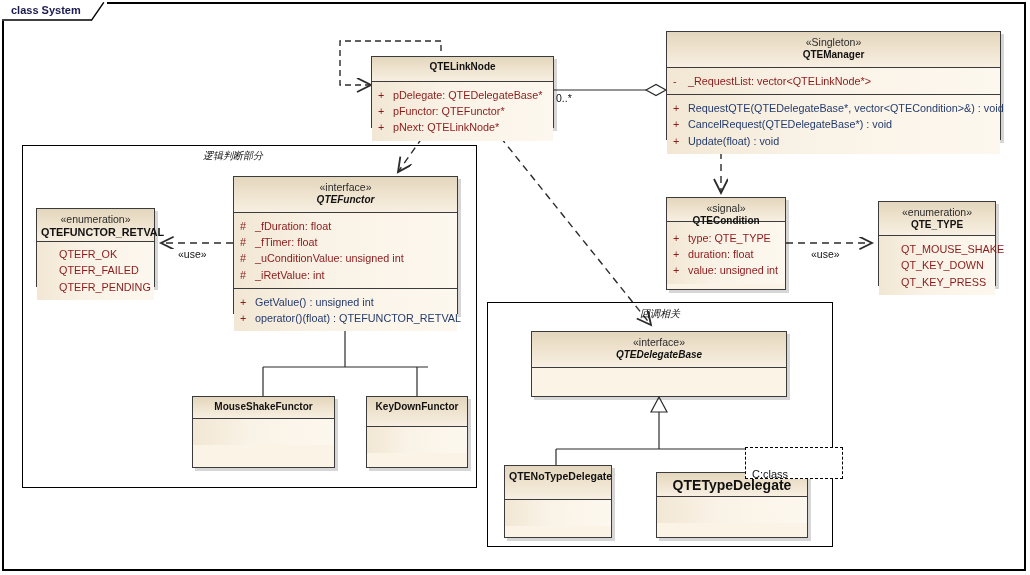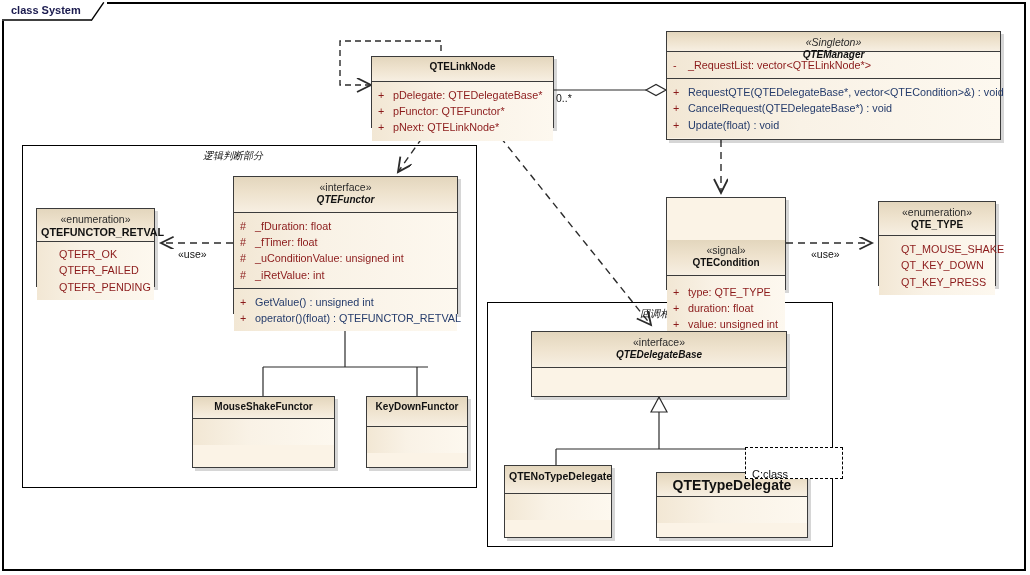--- a/index.html
+++ b/index.html
@@ -168,21 +168,21 @@
         <span class="vis">+</span><span>pFunctor:  QTEFunctor*</span>
       </div>
       <div class="row">
         <span class="vis">+</span><span>pNext:  QTELinkNode*</span>
       </div>
     </div>
   </div>
   <div class="edgelabel" style="left:556px;top:92px;">0..*</div>
 
   <div class="node" style="left:666px;top:31px;width:335px;height:109px;">
-    <div class="hdr" style="height:20px;font-style:italic;">
+    <div class="hdr" style="height:36px;">
       <div class="stereo">«Singleton»</div>
       <div class="cname">QTEManager</div>
     </div>
     <div class="sect">
       <div class="row">
         <span class="vis">-</span><span>_RequestList:  vector&lt;QTELinkNode*&gt;</span>
       </div>
     </div>
     <div class="sect last">
       <div class="row blue">
@@ -233,21 +233,21 @@
     </div>
     <div class="sect last" style="padding-top:4px;">
       <div class="enumrow">QTEFR_OK</div>
       <div class="enumrow">QTEFR_FAILED</div>
       <div class="enumrow">QTEFR_PENDING</div>
     </div>
   </div>
   <div class="edgelabel" style="left:178px;top:248px;">«use»</div>
 
   <div class="node" style="left:666px;top:197px;width:120px;height:93px;">
-    <div class="hdr" style="height:36px;margin-top:42px;">
+    <div class="hdr" style="height:24px;">
       <div class="stereo">«signal»</div>
       <div class="cname">QTECondition</div>
     </div>
     <div class="sect last" style="padding-top:8px;">
       <div class="row">
         <span class="vis">+</span><span>type:  QTE_TYPE</span>
       </div>
       <div class="row">
         <span class="vis">+</span><span>duration:  float</span>
       </div>
@@ -285,21 +285,21 @@
   </div>
 
   <div class="node" style="left:366px;top:396px;width:102px;height:72px;">
     <div class="hdr" style="height:30px;">
       <div class="cname">KeyDownFunctor</div>
     </div>
     <div class="sect last empty"></div>
   </div>
 
   <div class="node" style="left:504px;top:465px;width:108px;height:73px;">
-    <div class="hdr" style="height:28px;">
+    <div class="hdr" style="height:34px;">
       <div class="cname" style="font-size:10.5px">QTENoTypeDelegate</div>
     </div>
     <div class="sect last empty"></div>
   </div>
 
   <div class="node" style="left:656px;top:472px;width:152px;height:66px;">
     <div class="hdr" style="height:24px;">
       <div class="cname" style="font-size:14px">QTETypeDelegate</div>
     </div>
     <div class="sect last empty"></div>

